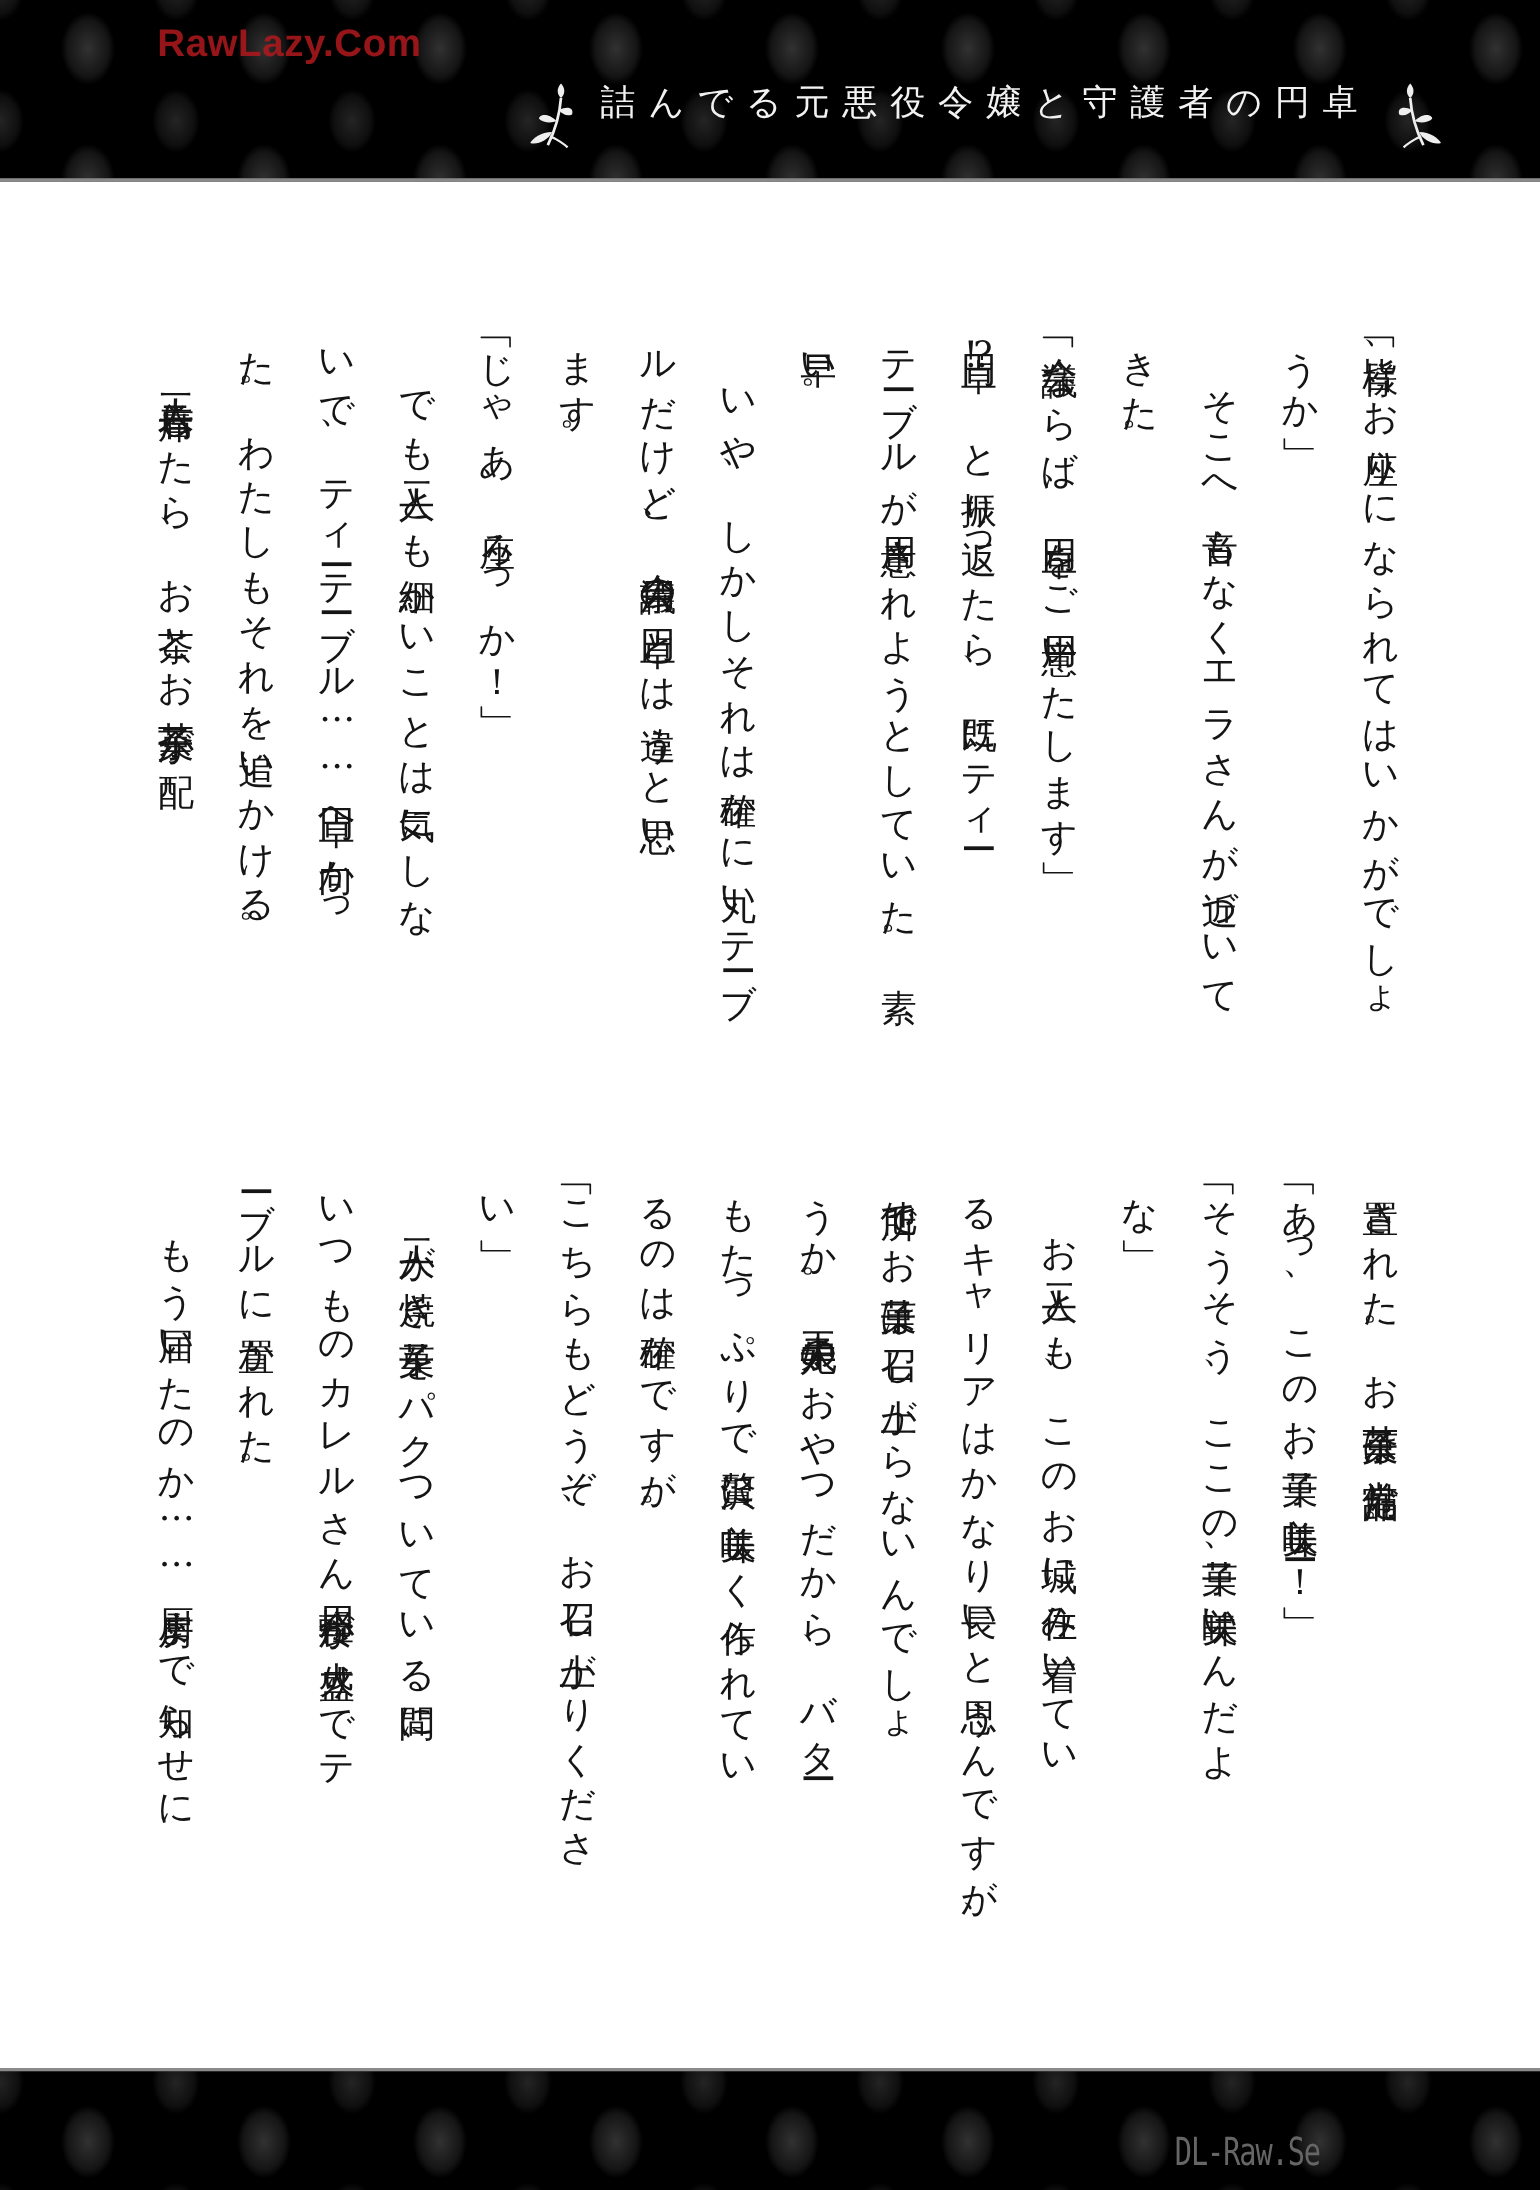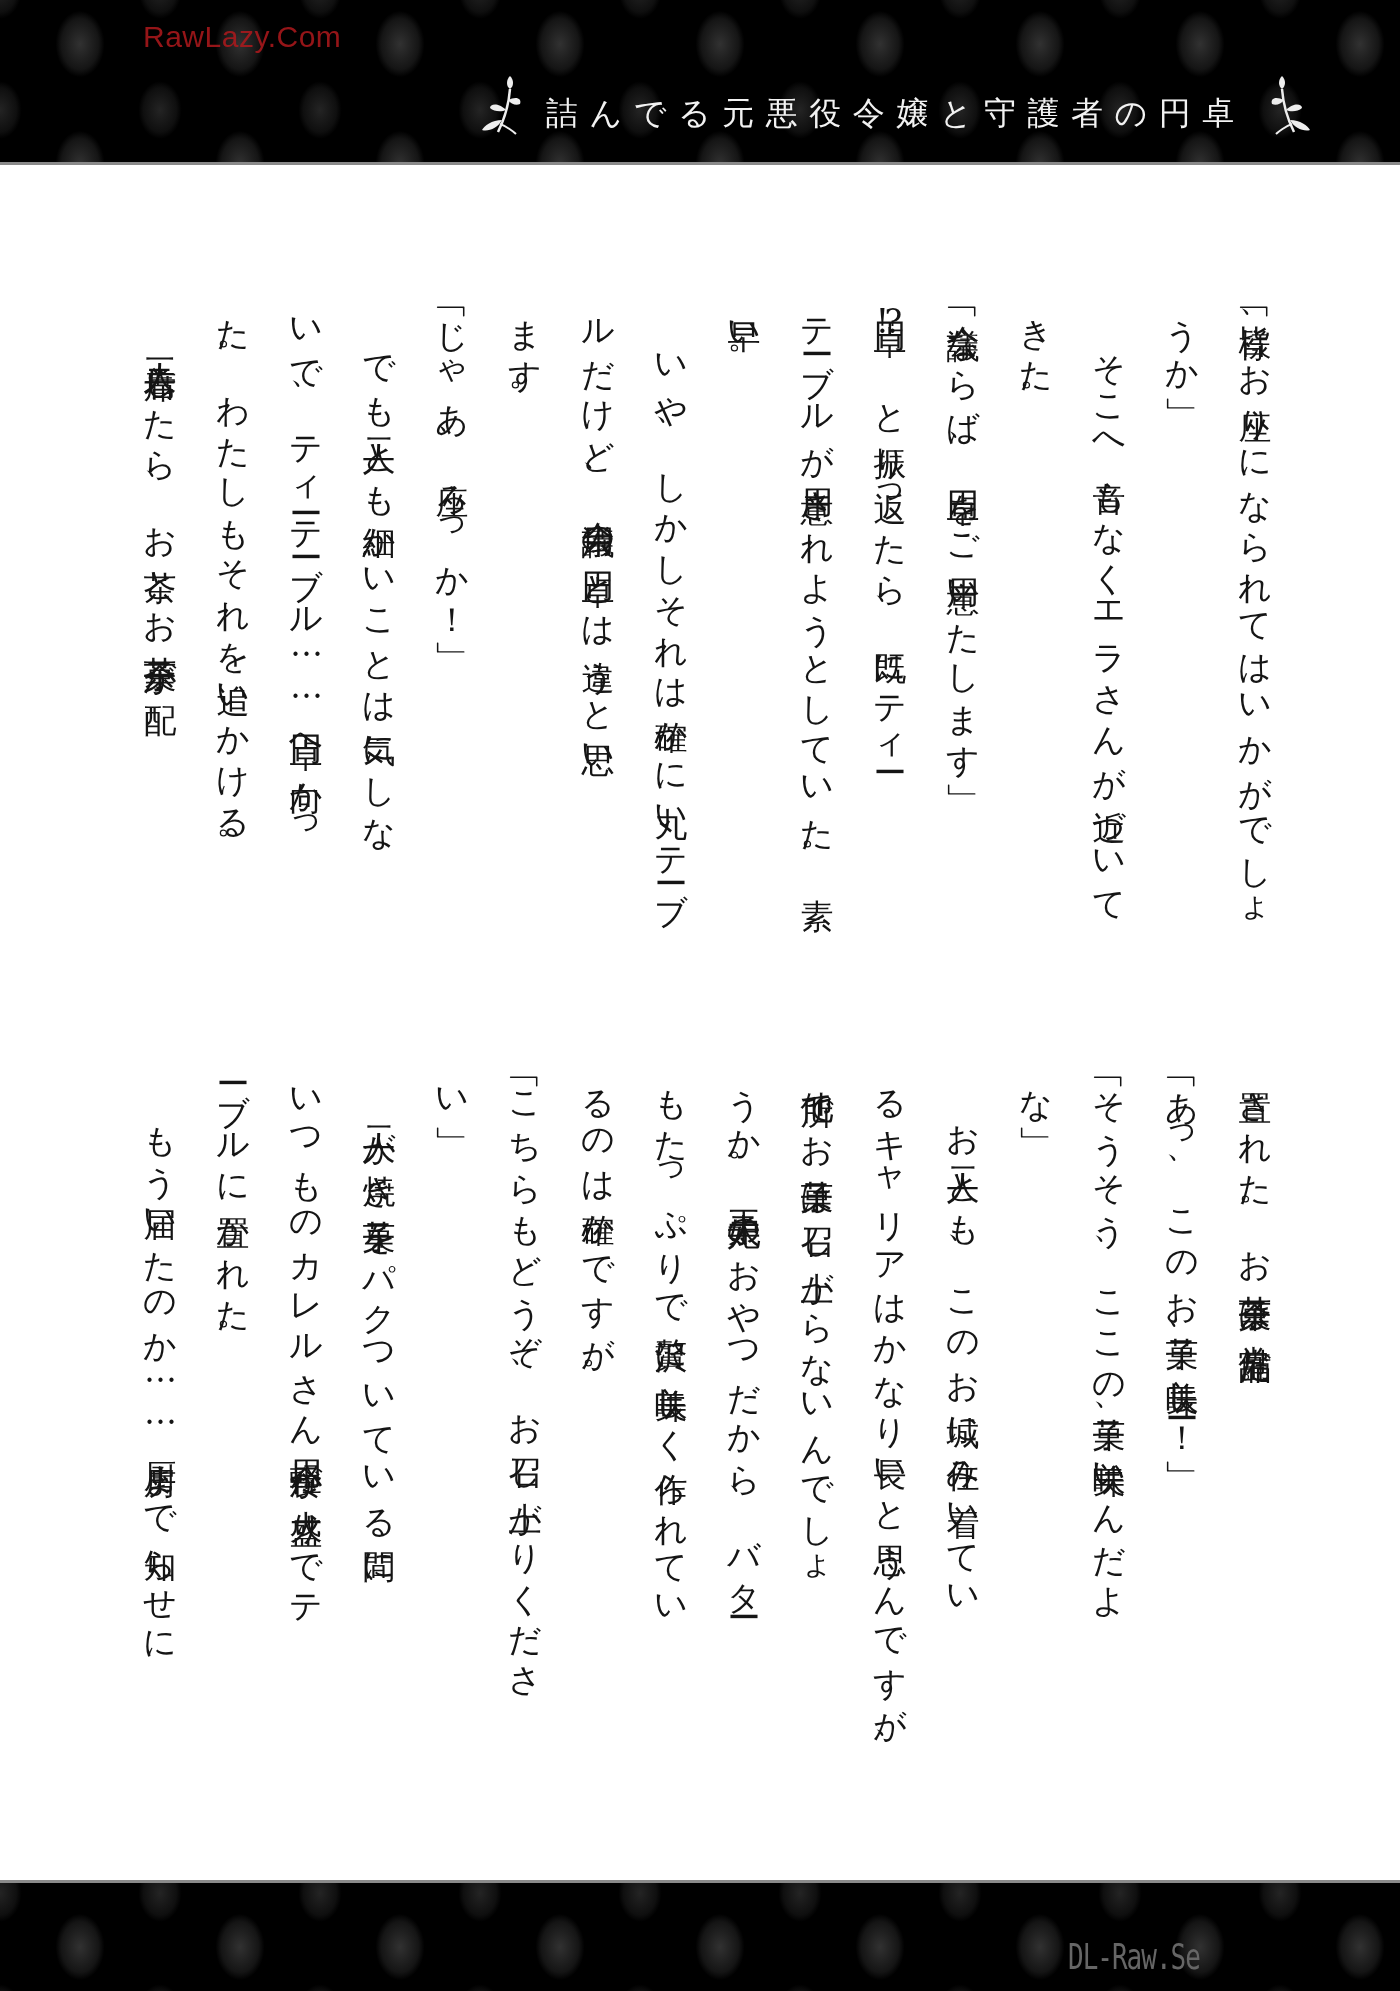--- a/index.html
+++ b/index.html
@@ -17,31 +17,31 @@
     background-size: 160px 120px, 160px 120px;
     background-position: 0 -10px, 80px 50px;
     overflow: hidden;
   }
   .header { top: 0; height: 162px; border-bottom: 3px solid #8a8a8a; }
   .footer { top: 1880px; height: 111px; border-top: 3px solid #8a8a8a; }
   .footer { background-position: 0 10px, 80px 70px; }
 
   .watermark-top {
     position: absolute; left: 143px; top: 20px;
-    font-family: "Liberation Sans", sans-serif; font-size: 30px; font-weight: normal;
+    font-family: "Liberation Sans", sans-serif; font-size: 35px; font-weight: bold;
     color: #b0191d; opacity: 0.85; letter-spacing: 0.5px;
   }
   .watermark-bottom {
     position: absolute; left: 1068px; top: 54px;
     font-family: "DejaVu Sans Mono", monospace; font-size: 26px;
     color: #666; letter-spacing: -1px; transform: scaleY(1.35); transform-origin: left top;
   }
   .title-wrap {
     position: absolute; left: 476px; top: 72px; height: 64px;
-    display: flex; align-items: flex-end; gap: 14px;
+    display: flex; align-items: flex-start; gap: 14px;
   }
   .title {
     font-family: "DejaVu Sans", sans-serif; font-size: 32px; color: #f2f2f2;
     letter-spacing: 11.5px; white-space: nowrap; font-weight: normal;
   }
   .flower { width: 56px; height: 64px; display: block; }
   .col {
     position: absolute; width: 44px;
     writing-mode: vertical-rl; text-orientation: upright;
     font-family: "DejaVu Serif", "Liberation Serif", serif;

